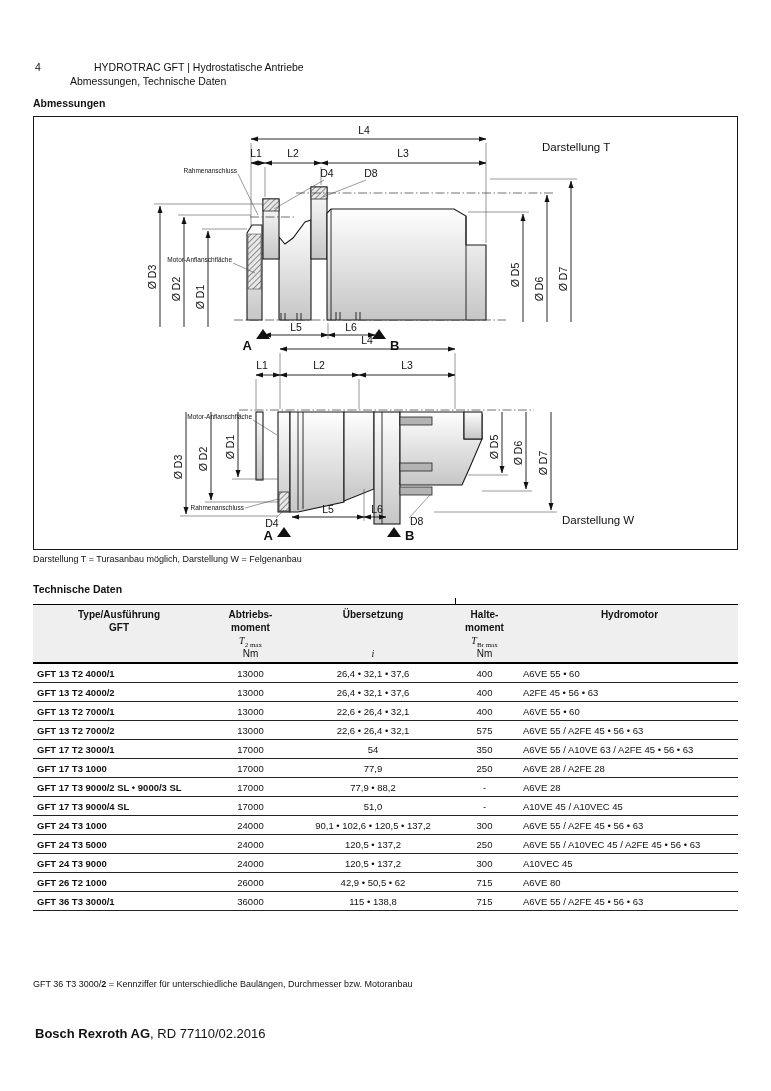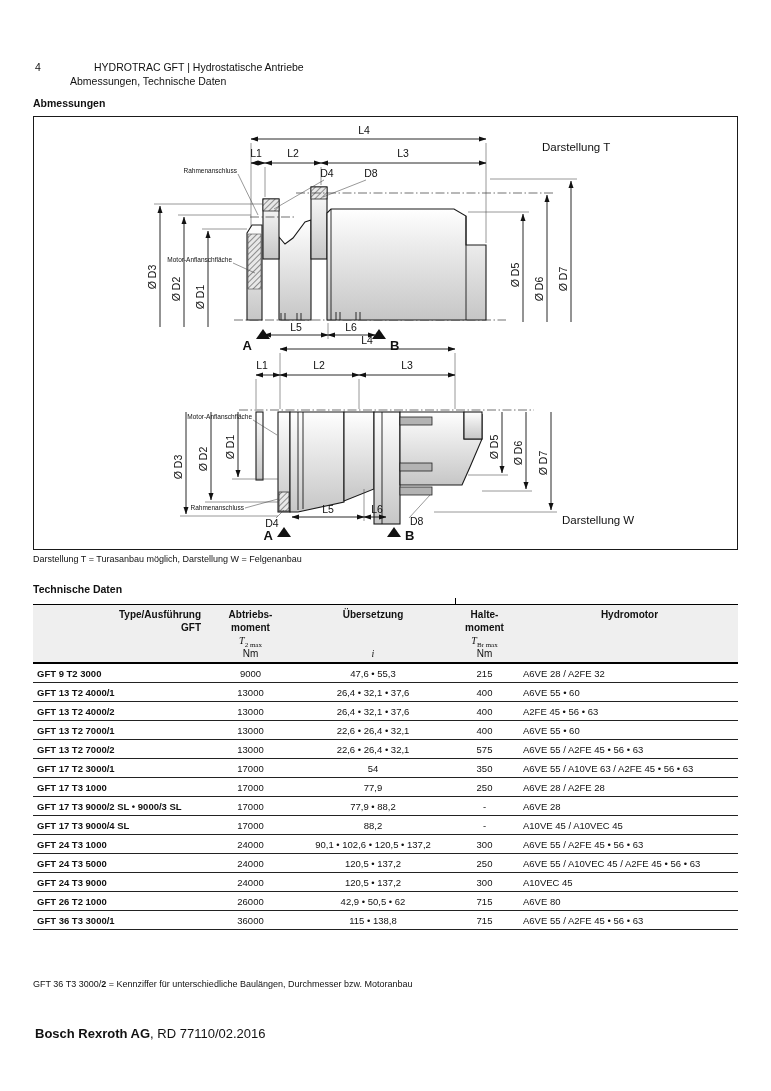--- a/index.html
+++ b/index.html
@@ -16,21 +16,21 @@
   #fig-box{left:33px;top:116px;width:703px;height:432px;border:1px solid #1a1a1a;}
   #fig-caption{left:33px;top:554px;font-size:9px;}
   #td-head{left:33px;top:583px;}
   #tick{left:455px;top:598px;width:1px;height:7px;background:#000;}
   
   #tbl-wrap{left:33px;top:604px;width:705px;}
   table{border-collapse:collapse;width:705px;table-layout:fixed;}
   th,td{padding:0;vertical-align:top;}
   thead th{background:#efefef;border-top:1px solid #000;border-bottom:2px solid #000;
            font-size:10px;text-align:center;font-weight:bold;padding:3px 2px 2px 2px;}
-  thead th.c1{text-align:right;padding-left:4px;}
+  thead th.c1{text-align:center;padding-left:4px;}
   .hl{height:13px;line-height:13px;}
   .sym{font-family:"Liberation Serif",serif;font-style:italic;font-weight:normal;font-size:10px;}
   .sym sub{font-size:7px;font-style:normal;}
   .unit{font-weight:normal;}
   tbody td{font-size:9.5px;line-height:13px;padding:2.5px 2px;border-bottom:1px solid #222;}
   tbody td.c1{font-weight:bold;text-align:left;padding-left:4px;}
   tbody td.c2,tbody td.c3,tbody td.c4{text-align:center;}
   tbody td.c5{text-align:left;padding-left:2px;}
   #footnote{left:33px;top:979px;font-size:9px;}
   #footnote .b{font-weight:bold;}
@@ -273,27 +273,20 @@
           <th>
             <div class="hl">Hydromotor</div>
             <div class="hl"></div>
               <div class="hl"></div>
               <div class="hl"></div>
           </th>
         </tr>
       </thead>
       <tbody>
         <tr>
-            <td class="c1">GFT 9 T2 3000</td>
-            <td class="c2">9000</td>
-            <td class="c3">47,6 • 55,3</td>
-            <td class="c4">215</td>
-            <td class="c5">A6VE 28 / A2FE 32</td>
-          </tr>
-        <tr>
             <td class="c1">GFT 13 T2 4000/1</td>
             <td class="c2">13000</td>
             <td class="c3">26,4 • 32,1 • 37,6</td>
             <td class="c4">400</td>
             <td class="c5">A6VE 55 • 60</td>
           </tr>
         <tr>
             <td class="c1">GFT 13 T2 4000/2</td>
             <td class="c2">13000</td>
             <td class="c3">26,4 • 32,1 • 37,6</td>
@@ -331,21 +324,21 @@
         <tr>
             <td class="c1">GFT 17 T3 9000/2 SL • 9000/3 SL</td>
             <td class="c2">17000</td>
             <td class="c3">77,9 • 88,2</td>
             <td class="c4">-</td>
             <td class="c5">A6VE 28</td>
           </tr>
         <tr>
             <td class="c1">GFT 17 T3 9000/4 SL</td>
             <td class="c2">17000</td>
-            <td class="c3">88,2</td>
+            <td class="c3">51,0</td>
             <td class="c4">-</td>
             <td class="c5">A10VE 45 / A10VEC 45</td>
           </tr>
         <tr>
             <td class="c1">GFT 24 T3 1000</td>
             <td class="c2">24000</td>
             <td class="c3">90,1 • 102,6 • 120,5 • 137,2</td>
             <td class="c4">300</td>
             <td class="c5">A6VE 55 / A2FE 45 • 56 • 63</td>
           </tr>

